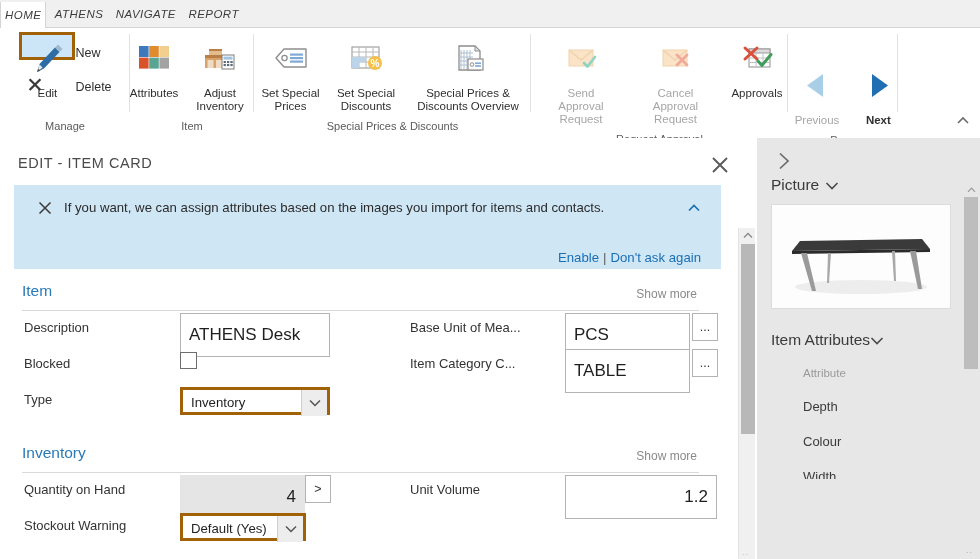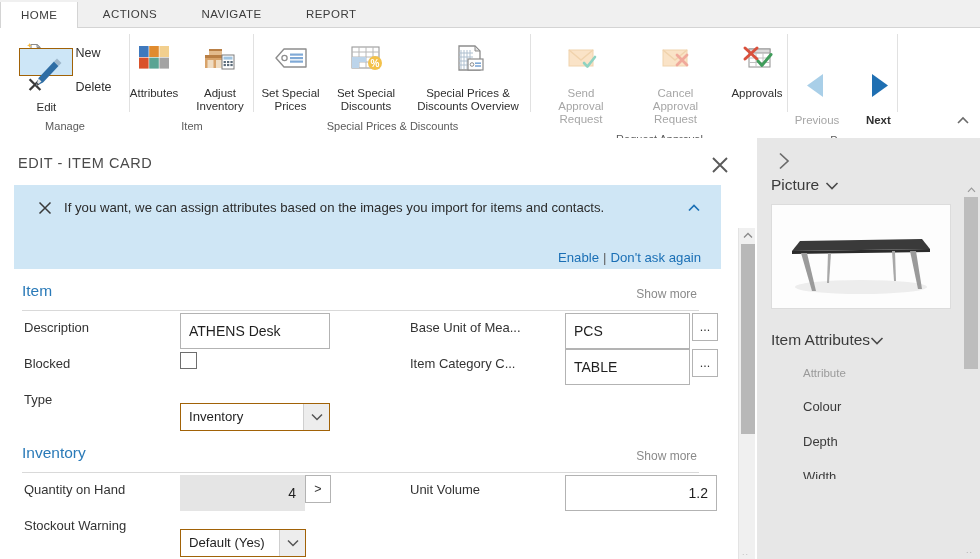--- a/index.html
+++ b/index.html
@@ -9,22 +9,22 @@
     background:#ffffff; color:#2f2f2f;
     -webkit-font-smoothing:antialiased;
   }
   #app{ position:relative; width:980px; height:559px; overflow:hidden; background:#fff; }
 
   
   .ribbon{ position:absolute; left:0; top:0; width:980px; height:137px; background:#ffffff; }
   .tabstrip{ position:relative; height:28px; background:#f0f0f0; border-bottom:1px solid #d4d4d4; }
   .tab{
     display:inline-flex; align-items:center; justify-content:center;
-    height:28px; padding:0 20px; font-size:11.5px; letter-spacing:.45px;
-    color:#3c3c3c; background:transparent; border:0; cursor:default;
+    height:28px; padding:0 4px; font-size:11.5px; letter-spacing:.45px;
+    color:#3c3c3c; background:transparent; border:0; cursor:default;font-style:italic;
   }
   .tab.active{ background:#ffffff; border-left:1px solid #d4d4d4; border-right:1px solid #d4d4d4; border-bottom:1px solid #ffffff; position:relative; top:1px; }
 
   .groups{ position:relative; height:108px; display:flex; align-items:flex-start; background:#fff; }
   .group{ position:relative; height:108px; display:flex; flex-direction:column; align-items:center; }
   .group .row{ flex:1; display:flex; align-items:flex-start; padding-top:6px; }
   .group .gname{ font-size:11px; color:#5a5a5a; height:20px; line-height:20px; width:100%; text-align:center; }
   .group .sep{ position:absolute; right:0; top:6px; bottom:24px; width:1px; background:#e1e1e1; }
 
   .cmd{
@@ -63,26 +63,26 @@
   .sec-title{ position:absolute; left:22px; top:5px; font-size:15.5px; color:#2a7ab8; }
   .sec-showmore{ position:absolute; right:38px; top:10px; font-size:12px; color:#8a8a8a; }
   .sec-rule{ position:absolute; left:22px; right:36px; bottom:0; height:1px; background:#d9d9d9; }
 
   .fieldrow{ position:relative; height:36px; }
   .flabel{ position:absolute; font-size:13px; color:#333; top:9px; }
   .fleft .flabel{ left:24px; }
   .fright .flabel{ left:410px; }
 
   .inp{
-    position:absolute; top:2px; height:36px; border:1px solid #b3b3b3; background:#fff;
-    font-size:14px; color:#1f1f1f; padding:13px 8px; display:flex; align-items:center;
+    position:absolute; top:2px; height:44px; border:1px solid #b3b3b3; background:#fff;
+    font-size:17px; color:#1f1f1f; padding:13px 8px; display:flex; align-items:center;
   }
   .inp.right{ justify-content:flex-end; }
   .inp.gray{ background:#e5e5e5; border-color:#e5e5e5; }
-  .sel{ position:absolute; top:20px; height:28px; border:1px solid #a16207; background:#fff; }
+  .sel{ position:absolute; top:4px; height:28px; border:3px solid #a16207; background:#fff; }
   .sel .txt{ position:absolute; left:8px; top:5px; font-size:13.2px; color:#1f1f1f; }
   .sel .arrow{ position:absolute; right:0; top:0; width:26px; height:26px; background:#ededed; border-left:1px solid #cfcfcf; display:flex; align-items:center; justify-content:center; }
   .lookupbtn{ position:absolute; top:2px; width:26px; height:28px; border:1px solid #b3b3b3; background:#fff; display:flex; align-items:center; justify-content:center; font-size:12.5px; color:#333; }
   .chk{ position:absolute; top:5px; width:17px; height:17px; border:1px solid #6e6e6e; background:#fff; }
 
   
   .dsb{ position:absolute; left:738px; top:90px; width:17px; height:331px; background:#f0f0f0; border-left:1px solid #e3e3e3; }
   .dsb .up{ position:absolute; left:0; top:0; width:17px; height:15px; display:flex; align-items:center; justify-content:center; }
   .dsb .thumb{ position:absolute; left:2px; top:16px; width:14px; height:190px; background:#b8b8b8; }
 
@@ -105,21 +105,21 @@
 </style>
 </head>
 <body>
 
 <div id="app">
 
   <div class="ribbon">
 
     <div class="tabstrip">
       <button class="tab active">HOME</button>
-      <button class="tab">ACTIONS</button>
+      <button class="tab">ATHENS</button>
       <button class="tab">NAVIGATE</button>
       <button class="tab">REPORT</button>
     </div>
 
     <div class="groups">
 
       <div class="group" style="width:130px;">
         <div class="row" style="padding-left:8px; gap:2px;">
           <div class="cmd sel" style="min-width:54px;">
             <span class="icn">
@@ -495,22 +495,22 @@
     <div class="fb-caption2">
       <span>Item Attributes</span>
       <span class="cv">
         <svg width="14" height="9" viewBox="0 0 14 9">
             <path d="M1.5 2 L7 7.5 L12.5 2" fill="none" stroke="#4a4a4a" stroke-width="1.6"></path>
           </svg>
       </span>
     </div>
 
     <div class="attr-head">Attribute</div>
+    <div class="attr-row">Depth</div>
     <div class="attr-row">Colour</div>
-    <div class="attr-row">Depth</div>
     <div class="attr-row clip">Width</div>
 
     <div class="fsb">
       <div class="up">
         <svg width="9" height="6" viewBox="0 0 9 6">
             <path d="M1 4.8 L4.5 1.2 L8 4.8" fill="none" stroke="#9a9a9a" stroke-width="1.2"></path>
           </svg>
       </div>
       <div class="thumb"></div>
       <div class="dots">..</div>

